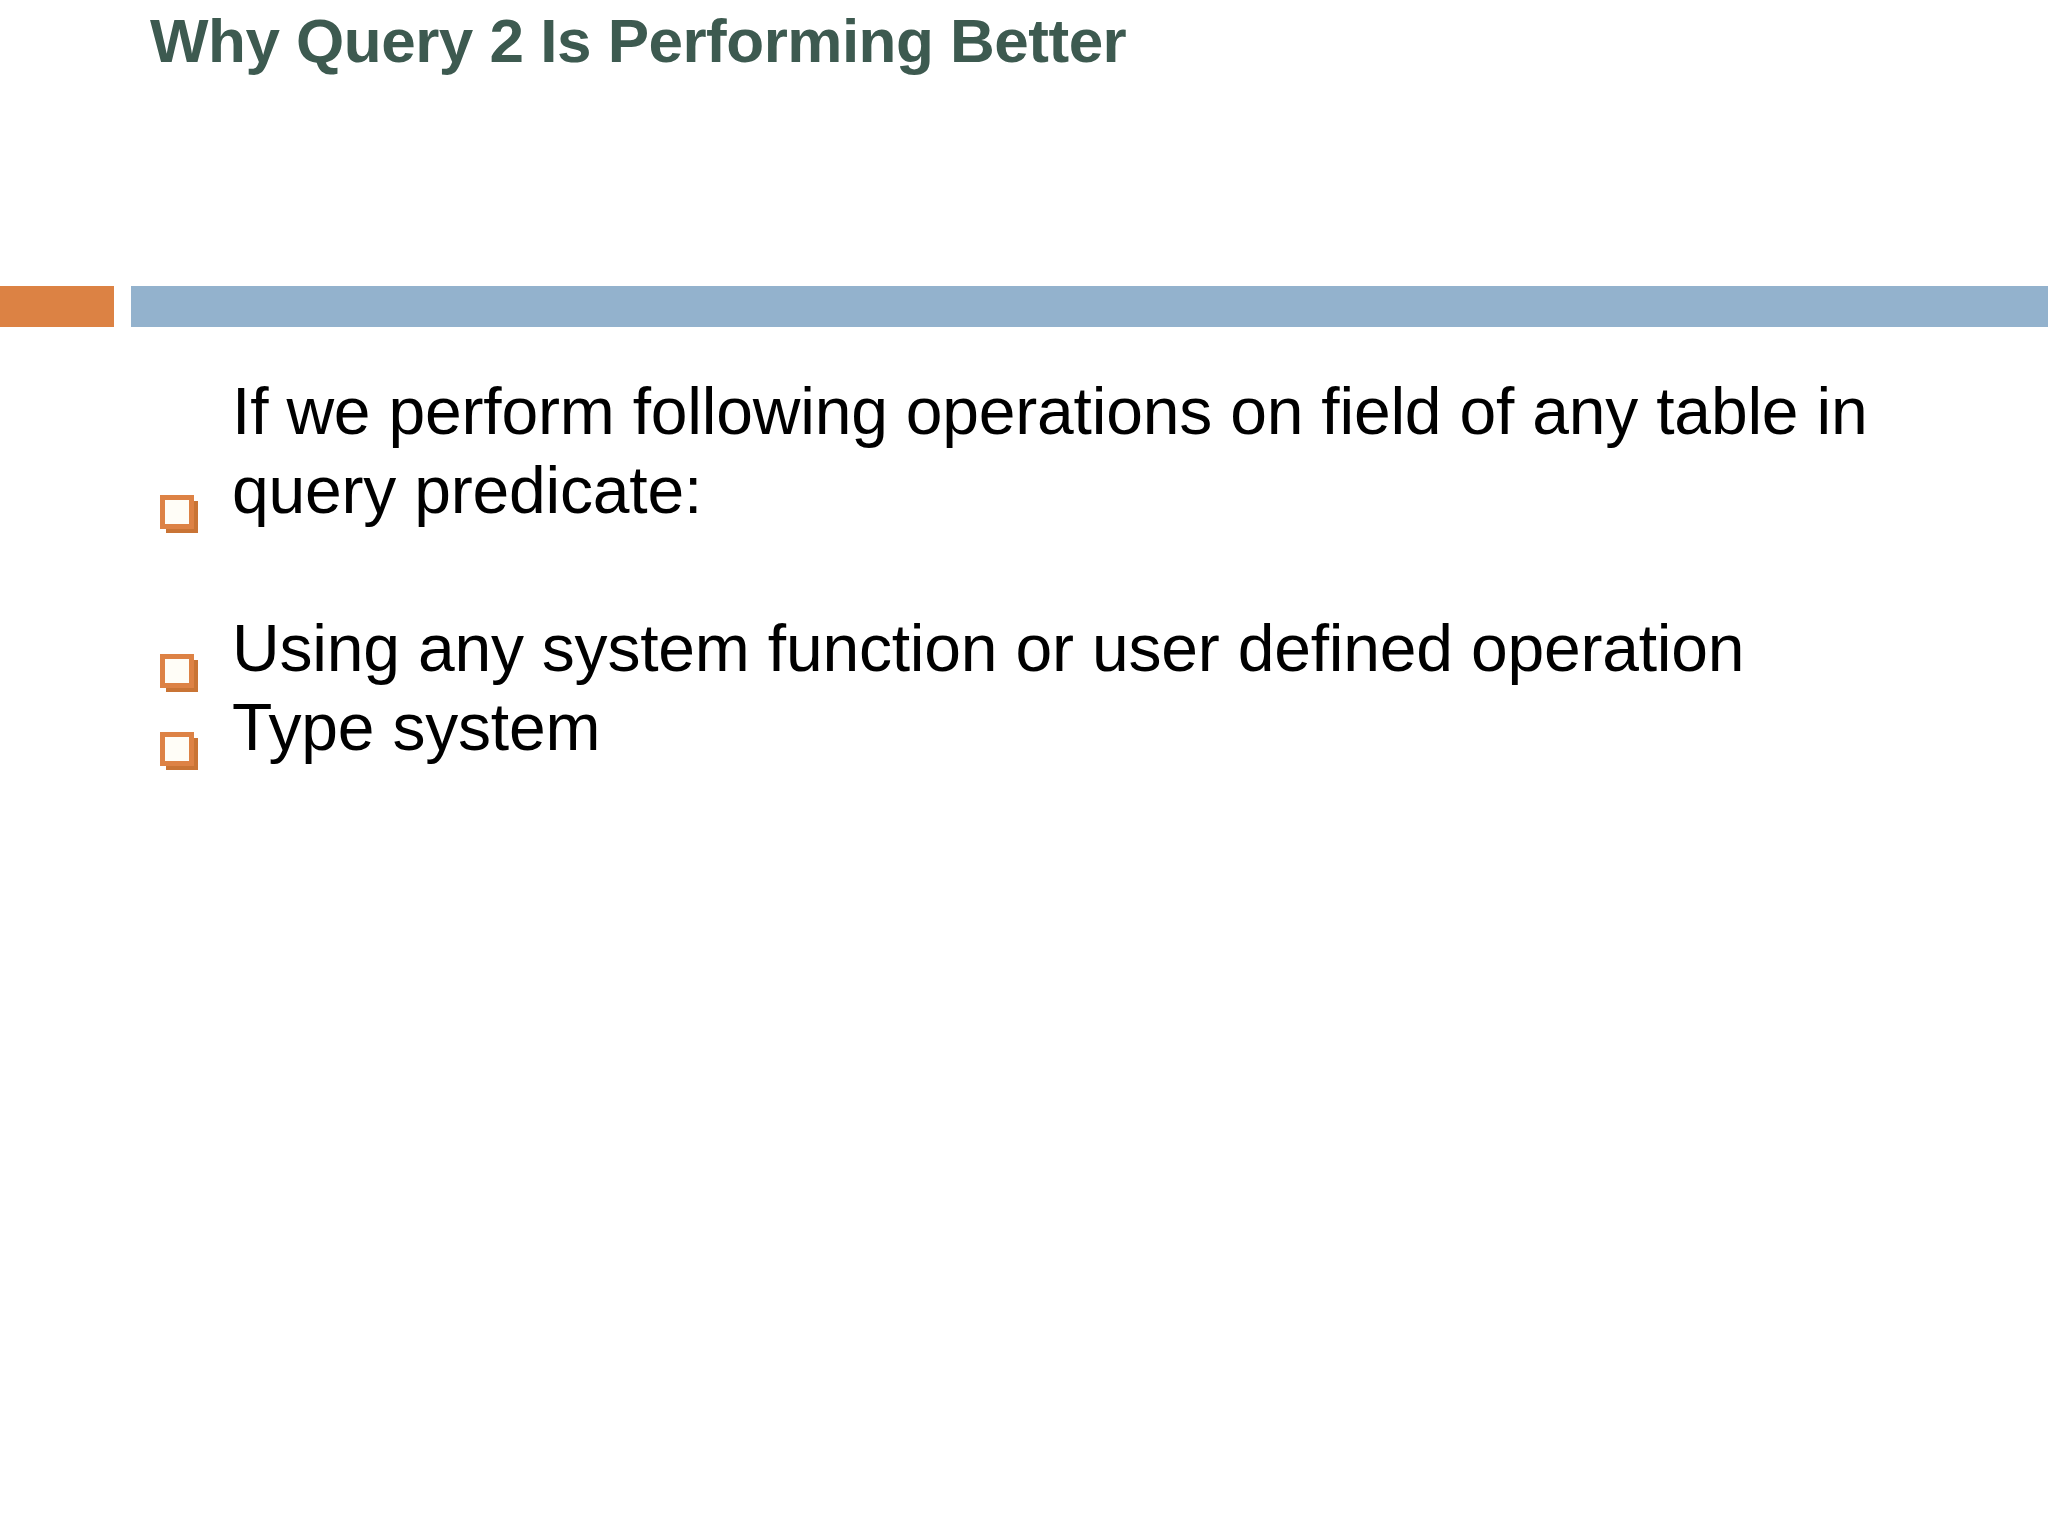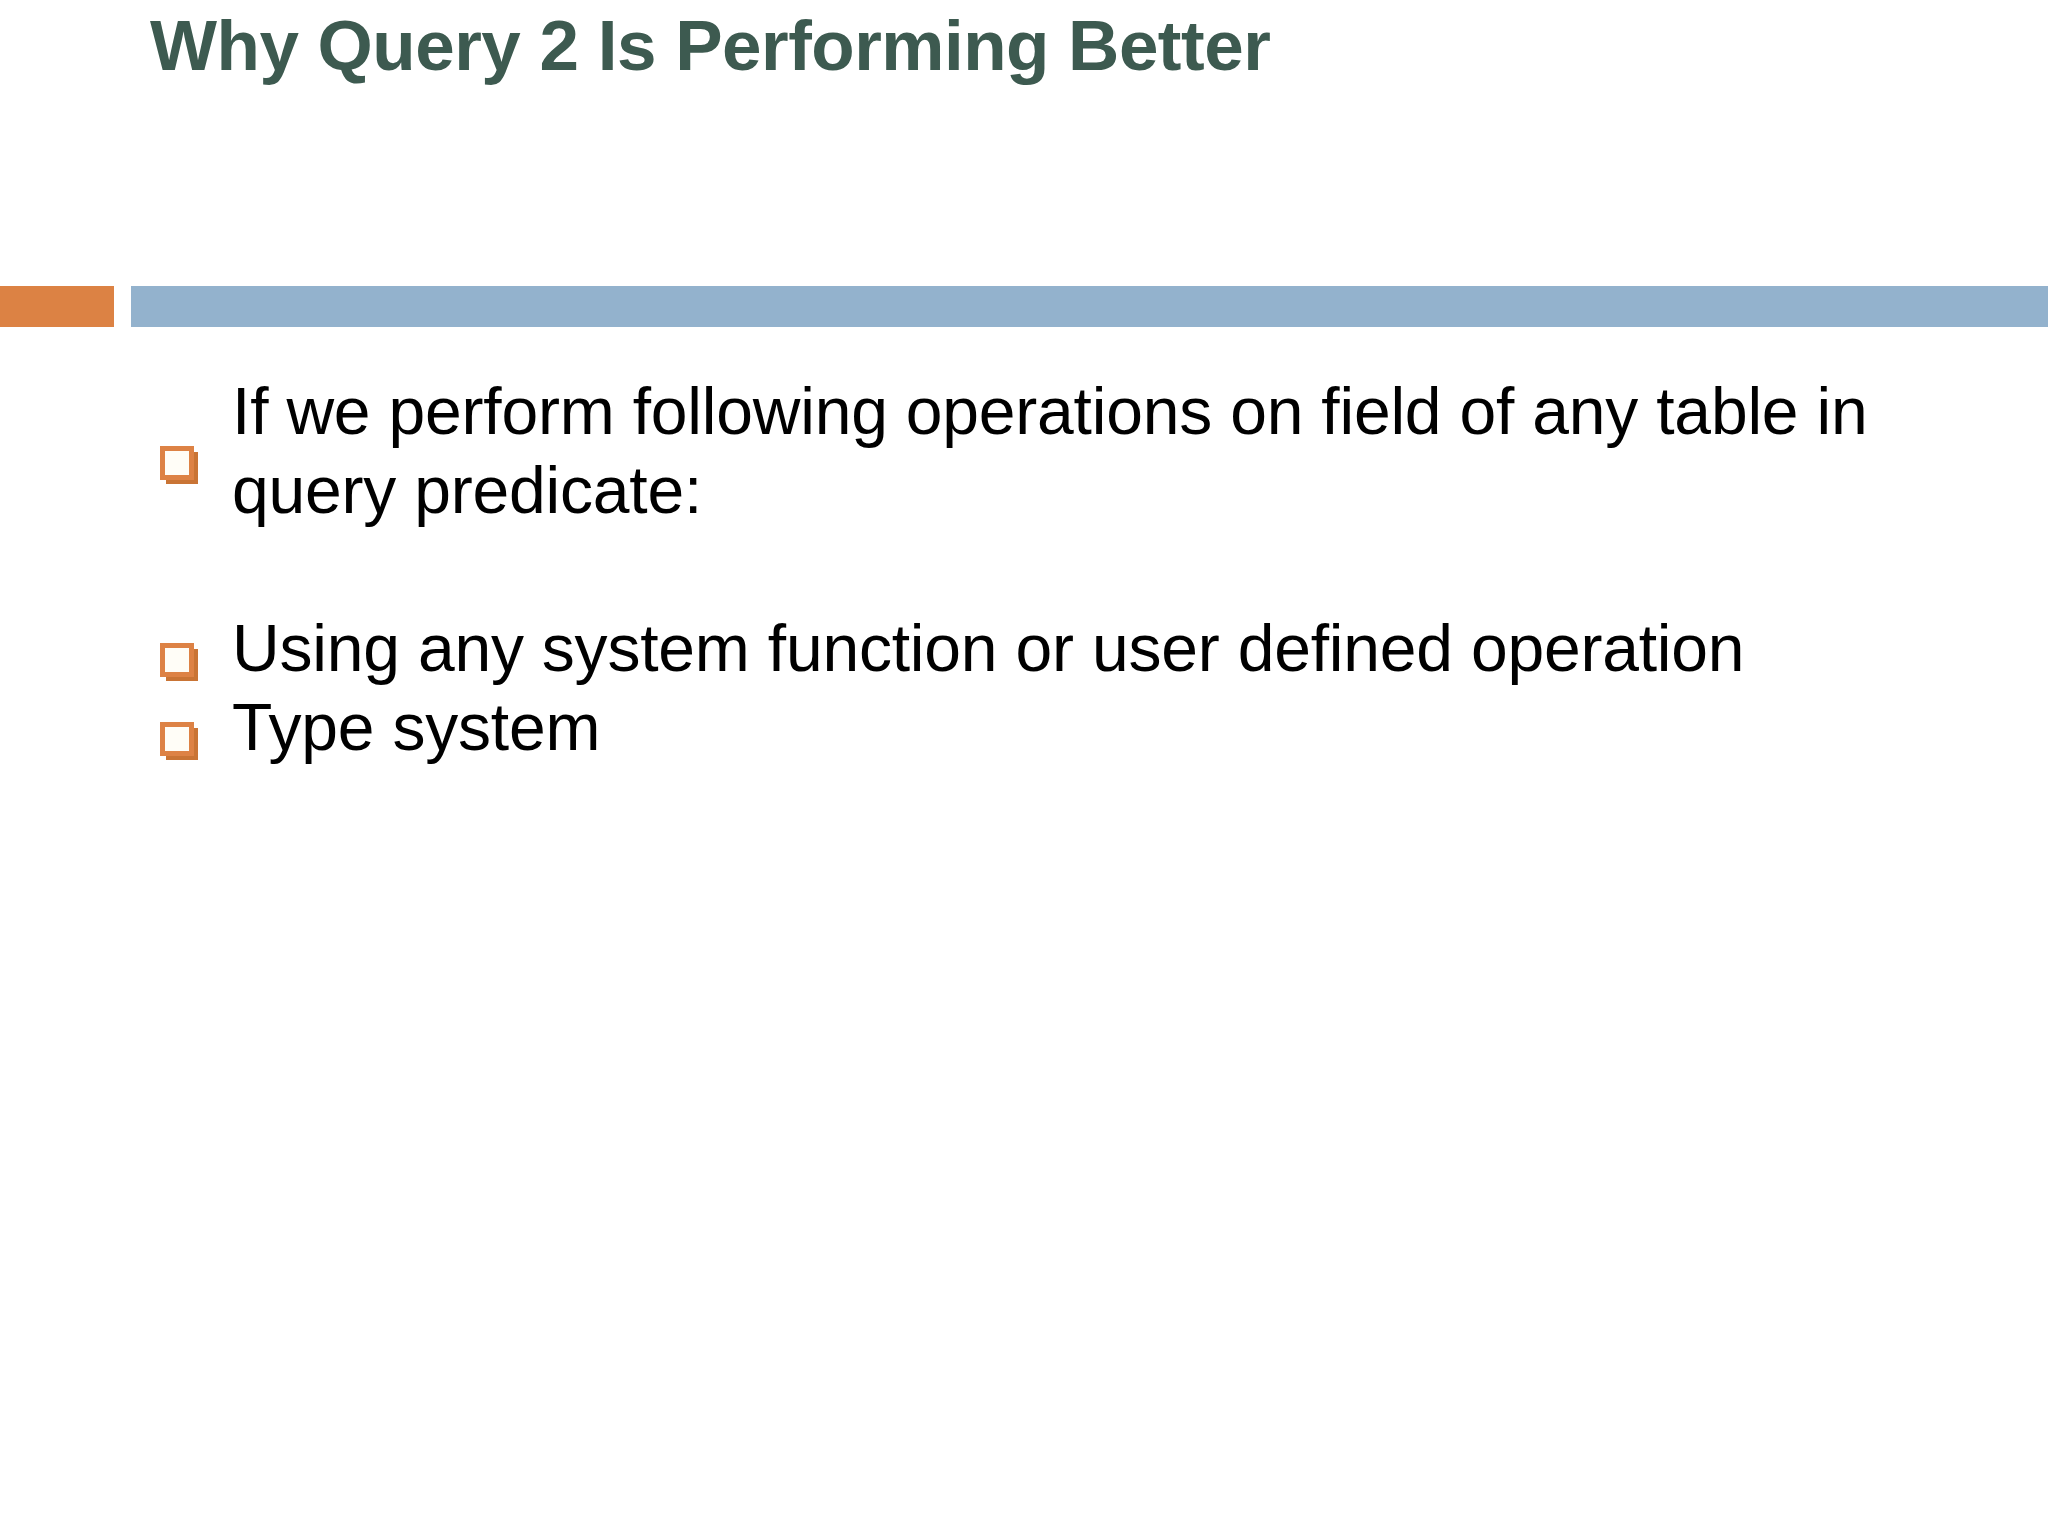--- a/index.html
+++ b/index.html
@@ -27,21 +27,21 @@
   
   .title-area {
     position: absolute;
     left: 150px;
     top: 4px;
     width: 1720px;
   }
   .slide-title {
     font-family: "Liberation Sans", sans-serif;
     font-weight: bold;
-    font-size: 71px;
+    font-size: 62px;
     line-height: 1.18;
     color: #3D5A50;
     letter-spacing: -0.5px;
     margin: 0;
     white-space: pre-wrap;
   }
 
   
   .bar-row {
     position: absolute;
@@ -69,21 +69,21 @@
 
   
   .body-area {
     position: absolute;
     left: 160px;
     top: 372px;
     width: 1860px;
   }
   .bullet-row {
     display: flex;
-    align-items: center;
+    align-items: flex-end;
     margin: 0;
   }
   .bullet-marker {
     flex: 0 0 auto;
     width: 34px;
     height: 34px;
     margin-top: 24px;
     margin-right: 38px;
     box-sizing: border-box;
     border: 5px solid #DD8245;

